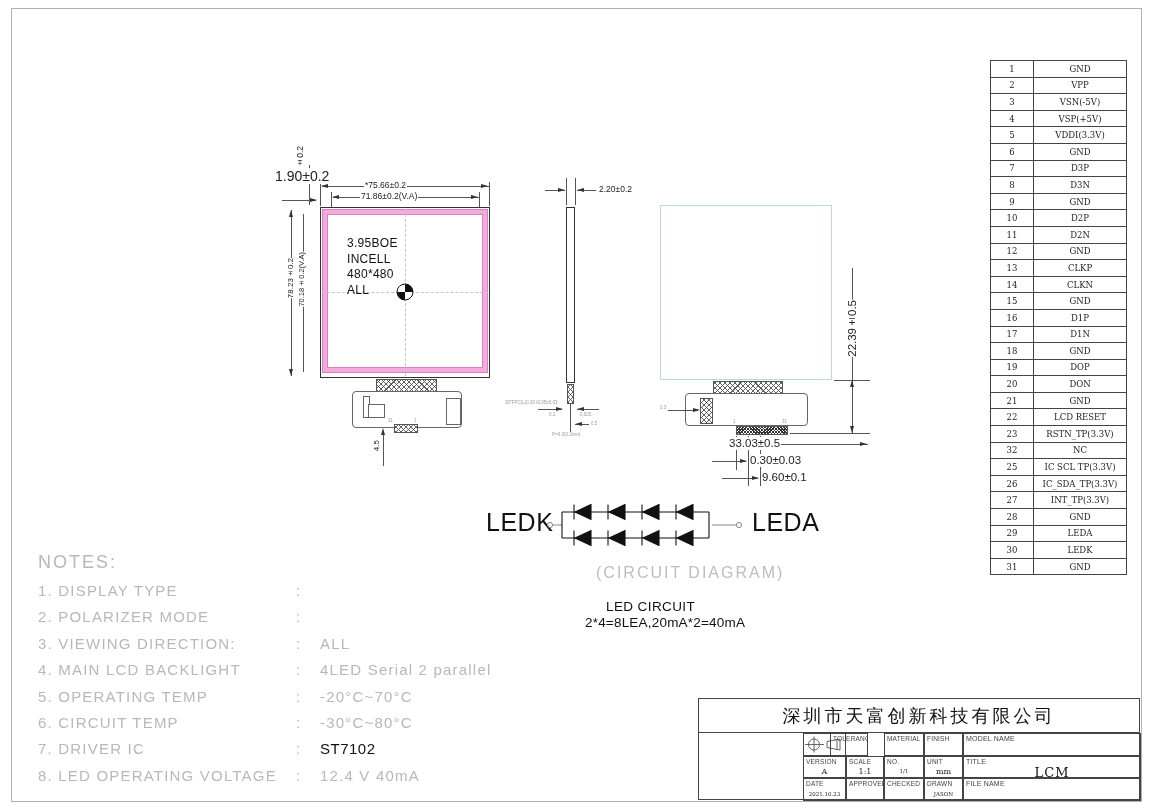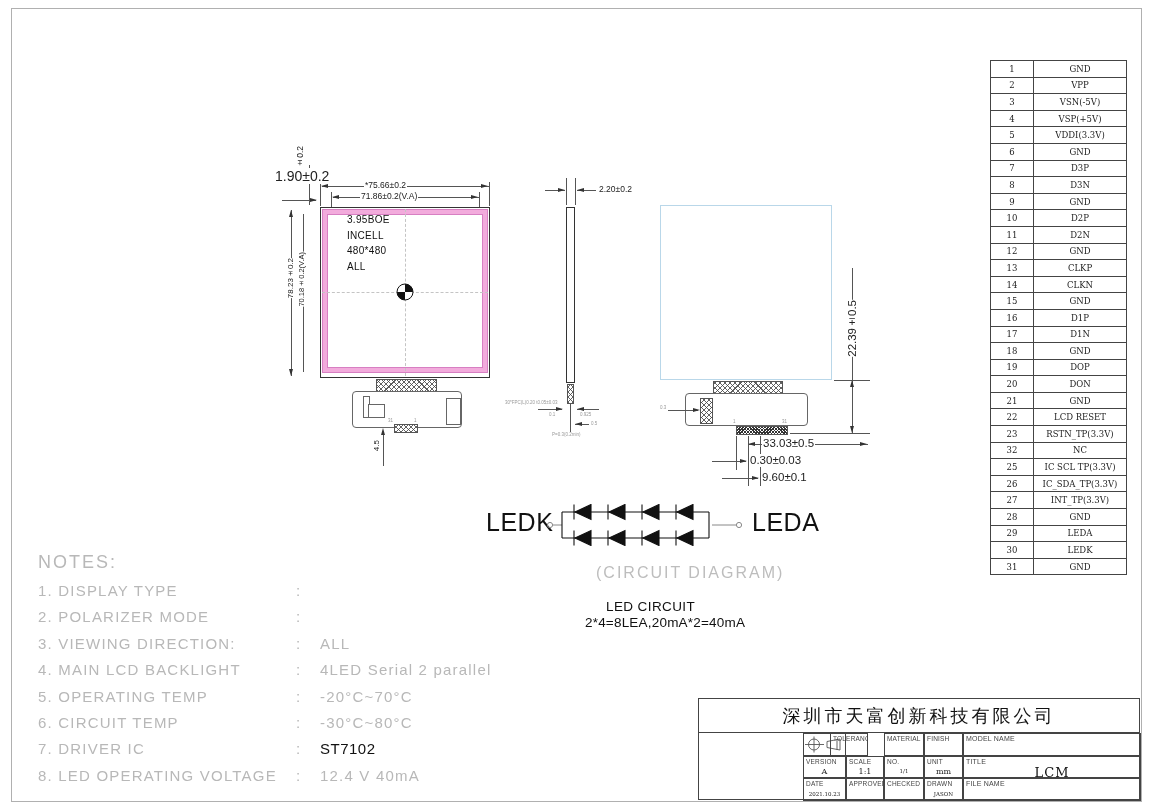--- a/index.html
+++ b/index.html
@@ -28,21 +28,21 @@
   .hatch.dense{background-image:repeating-linear-gradient(45deg,#333 0 1px,transparent 1px 2.2px),
                                repeating-linear-gradient(-45deg,#333 0 1px,transparent 1px 2.2px);}
   .box{position:absolute;box-sizing:border-box;border:1px solid #666;background:#fff;}
 
   
   #front-outline{position:absolute;left:320px;top:207px;width:170px;height:171px;
     box-sizing:border-box;border:1.5px solid #333;background:#fff;}
   #front-band{position:absolute;left:2px;right:2px;top:2px;bottom:5px;
     border:4px solid #f2abdc;outline:1px solid #d77fc2;}
   #front-band-in{position:absolute;inset:0;border:1px solid #d77fc2;}
-  #front-label{position:absolute;left:347px;top:212px;font-size:10px;line-height:15.5px;
+  #front-label{position:absolute;left:347px;top:236px;font-size:12px;line-height:15.5px;
     color:#111;letter-spacing:.3px;}
 
   
   #back-outline{position:absolute;left:660px;top:205px;width:172px;height:175px;
     box-sizing:border-box;border:1px solid #b9d7e9;background:#fff;}
 
   
   #side-outline{position:absolute;left:566px;top:207px;width:9px;height:176px;
     box-sizing:border-box;border:1px solid #333;background:#fff;}
 
@@ -185,21 +185,21 @@
   <i class="ar u" style="left:849.5px;top:380px;"></i>
   <i class="ar d" style="left:849.5px;top:426px;"></i>
   <span class="dt dtv big" style="left:845px;top:300px;">22.39±0.5</span>
 
   <i class="lv" style="left:736px;top:436px;height:34px;"></i>
   <i class="lv" style="left:748px;top:436px;height:50px;"></i>
   <i class="lv" style="left:760px;top:436px;height:50px;"></i>
   <i class="lh" style="left:748px;top:444px;width:120px;"></i>
   <i class="ar l" style="left:748px;top:441.5px;"></i>
   <i class="ar r" style="left:860px;top:441.5px;"></i>
-  <span class="dt big" style="left:762px;top:437px;text-align:center;">33.03±0.5</span>
+  <span class="dt big" style="left:728px;top:437px;text-align:center;">33.03±0.5</span>
   <i class="lh" style="left:712px;top:461px;width:34px;"></i>
   <i class="ar r" style="left:740px;top:458.5px;"></i>
   <span class="dt big" style="left:749px;top:454px;">0.30±0.03</span>
   <i class="lh" style="left:722px;top:478px;width:36px;"></i>
   <i class="ar r" style="left:752px;top:475.5px;"></i>
   <span class="dt big" style="left:761px;top:471px;">9.60±0.1</span>
 
   <span class="led-label" style="left:486px;top:508px;">LEDK</span>
   <span class="led-label" style="left:752px;top:508px;">LEDA</span>
   <svg id="led-svg" style="position:absolute;left:546px;top:504px;" width="200" height="42" viewBox="0 0 200 42">

